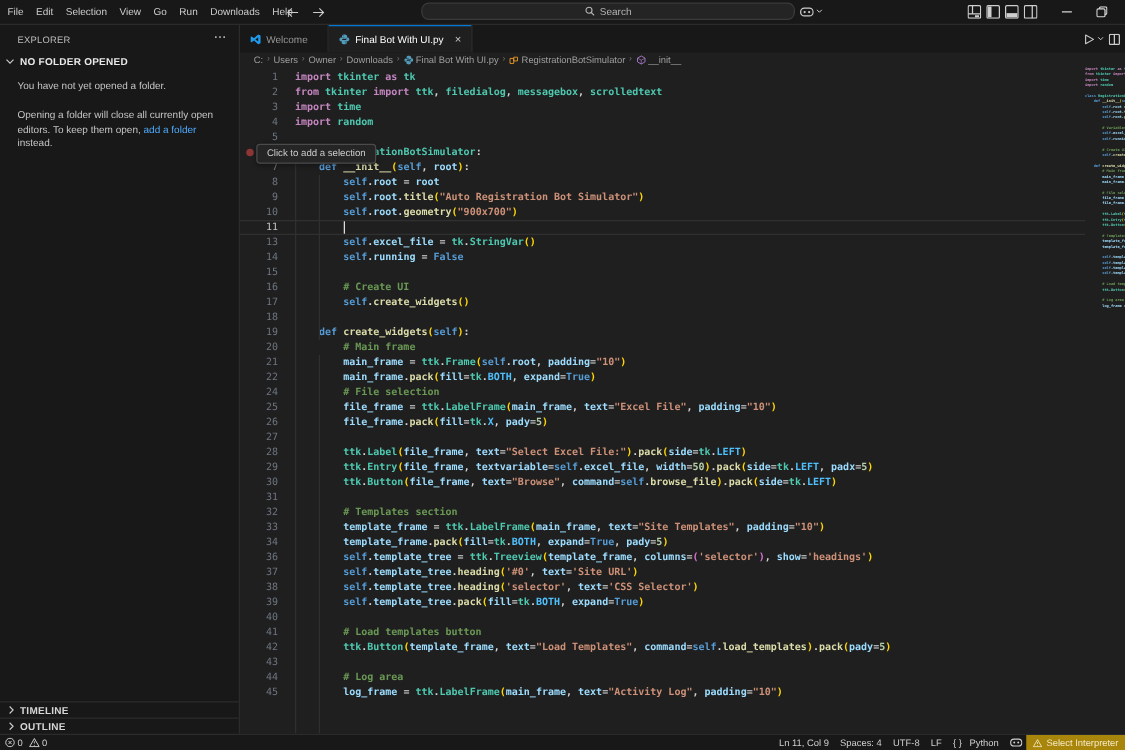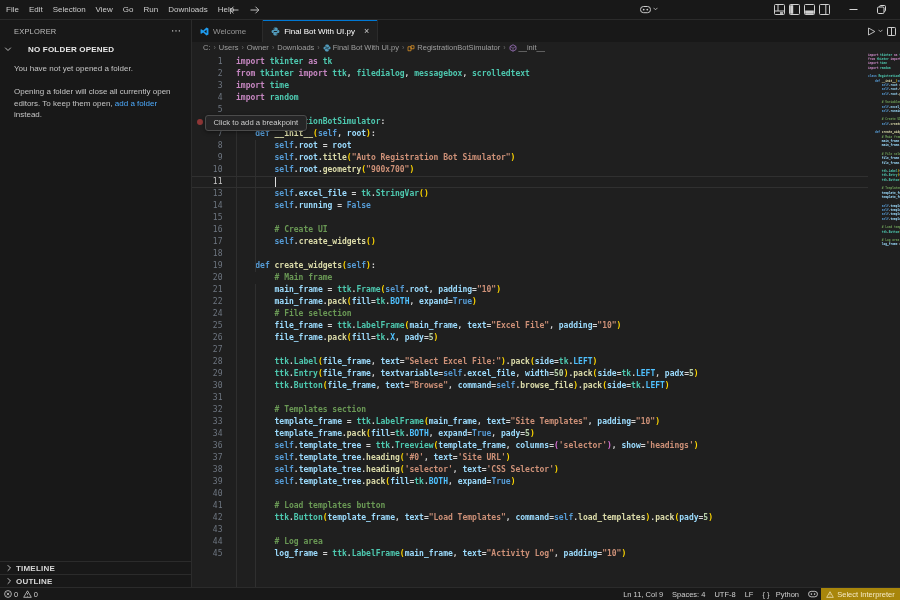--- a/index.html
+++ b/index.html
@@ -30,21 +30,21 @@
   
   .main { flex:1; display:flex; min-height:0; }
 
   
   .sidebar { width:192px; flex:none; background:#181818; border-right:1px solid #2b2b2b;
     position:relative; color:#c5c5c5; }
   .sb-header { height:22px; display:flex; align-items:center; justify-content:space-between;
     padding:0 10px 0 14px; }
   .sb-title { font-size:7.5px; color:#bdbdbd; letter-spacing:.2px; }
   .sb-dots { font-size:10px; color:#cccccc; line-height:8px; }
-  .sb-section-head { height:14px; display:flex; align-items:center; gap:16px; padding-left:4px; }
+  .sb-section-head { height:14px; display:flex; align-items:center; gap:4px; padding-left:4px; }
   .sb-section-label { font-size:8px; font-weight:bold; color:#e9e9e9; letter-spacing:.2px; }
   .sb-body { padding:8px 11px 0 14px; }
   .sb-text { font-size:8px; line-height:10px; color:#c5c5c5; }
   .open-folder-btn { margin-top:9px; width:166px; height:15px; background:#0078d4; color:#ffffff;
     border:none; border-radius:2px; font-size:8px; font-family:inherit; display:block; }
   .sb-para { margin-top:12px; font-size:8px; line-height:11.5px; color:#c5c5c5; }
   .sb-link { color:#4daafc; }
   .sb-bottom { position:absolute; left:0; right:0; bottom:0; }
   .sb-collapsed-row { height:13px; border-top:1px solid #2b2b2b; display:flex; align-items:center; gap:3px; padding-left:5px; }
   .sb-collapsed-label { font-size:8px; font-weight:bold; color:#d6d6d6; letter-spacing:.2px; }
@@ -111,20 +111,29 @@
       <span>
           <svg width="10" height="8" viewBox="0 0 10 8">
             <path d="M4.5 0.7 1.2 4l3.3 3.3M1.4 4H9.5" stroke="#cccccc" stroke-width="0.9" fill="none"></path>
           </svg>
         </span>
       <span>
           <svg width="10" height="8" viewBox="0 0 10 8">
             <path d="M5.5 0.7 8.8 4 5.5 7.3M8.6 4H0.5" stroke="#cccccc" stroke-width="0.9" fill="none"></path>
           </svg>
         </span>
+    </div>
+    <div class="cmd-center">
+      <span>
+          <svg width="8" height="8" viewBox="0 0 8 8">
+            <circle cx="3.2" cy="3.2" r="2.4" stroke="#b4b4b4" stroke-width="0.9" fill="none"></circle>
+            <path d="M5 5 7.3 7.3" stroke="#b4b4b4" stroke-width="0.9"></path>
+          </svg>
+        </span>
+      <span>Search</span>
     </div>
     <div class="copilot-btn">
       <svg width="11" height="9" viewBox="0 0 11 9">
           <rect x="0.5" y="1.5" width="10" height="6.2" rx="3" fill="none" stroke="#cccccc" stroke-width="1"></rect>
           <circle cx="3.7" cy="4.6" r="0.9" fill="#cccccc"></circle>
           <circle cx="7.3" cy="4.6" r="0.9" fill="#cccccc"></circle>
         </svg>
       <svg width="5" height="4" viewBox="0 0 5 4">
           <path d="M0.5 0.8 2.5 2.8 4.5 0.8" stroke="#cccccc" stroke-width="0.8" fill="none"></path>
         </svg>
@@ -323,21 +332,21 @@
             <div class="code-line"><span class="gn">39</span><span class="lt"><span style="color: rgb(212, 212, 212);">        </span><span style="color: rgb(86, 156, 214);">self</span><span style="color: rgb(212, 212, 212);">.</span><span style="color: rgb(156, 220, 254);">template_tree</span><span style="color: rgb(212, 212, 212);">.</span><span style="color: rgb(220, 220, 170);">pack</span><span style="color: rgb(255, 215, 0);">(</span><span style="color: rgb(156, 220, 254);">fill</span><span style="color: rgb(212, 212, 212);">=</span><span style="color: rgb(78, 201, 176);">tk</span><span style="color: rgb(212, 212, 212);">.</span><span style="color: rgb(79, 193, 255);">BOTH</span><span style="color: rgb(212, 212, 212);">, </span><span style="color: rgb(156, 220, 254);">expand</span><span style="color: rgb(212, 212, 212);">=</span><span style="color: rgb(86, 156, 214);">True</span><span style="color: rgb(255, 215, 0);">)</span></span></div>
             <div class="code-line"><span class="gn">40</span><span class="lt"></span></div>
             <div class="code-line"><span class="gn">41</span><span class="lt"><span style="color: rgb(212, 212, 212);">        </span><span style="color: rgb(106, 153, 85);"># Load templates button</span></span></div>
             <div class="code-line"><span class="gn">42</span><span class="lt"><span style="color: rgb(212, 212, 212);">        </span><span style="color: rgb(78, 201, 176);">ttk</span><span style="color: rgb(212, 212, 212);">.</span><span style="color: rgb(78, 201, 176);">Button</span><span style="color: rgb(255, 215, 0);">(</span><span style="color: rgb(156, 220, 254);">template_frame</span><span style="color: rgb(212, 212, 212);">, </span><span style="color: rgb(156, 220, 254);">text</span><span style="color: rgb(212, 212, 212);">=</span><span style="color: rgb(206, 145, 120);">"Load Templates"</span><span style="color: rgb(212, 212, 212);">, </span><span style="color: rgb(156, 220, 254);">command</span><span style="color: rgb(212, 212, 212);">=</span><span style="color: rgb(86, 156, 214);">self</span><span style="color: rgb(212, 212, 212);">.</span><span style="color: rgb(220, 220, 170);">load_templates</span><span style="color: rgb(255, 215, 0);">)</span><span style="color: rgb(212, 212, 212);">.</span><span style="color: rgb(220, 220, 170);">pack</span><span style="color: rgb(255, 215, 0);">(</span><span style="color: rgb(156, 220, 254);">pady</span><span style="color: rgb(212, 212, 212);">=</span><span style="color: rgb(181, 206, 168);">5</span><span style="color: rgb(255, 215, 0);">)</span></span></div>
             <div class="code-line"><span class="gn">43</span><span class="lt"></span></div>
             <div class="code-line"><span class="gn">44</span><span class="lt"><span style="color: rgb(212, 212, 212);">        </span><span style="color: rgb(106, 153, 85);"># Log area</span></span></div>
             <div class="code-line"><span class="gn">45</span><span class="lt"><span style="color: rgb(212, 212, 212);">        </span><span style="color: rgb(156, 220, 254);">log_frame</span><span style="color: rgb(212, 212, 212);"> = </span><span style="color: rgb(78, 201, 176);">ttk</span><span style="color: rgb(212, 212, 212);">.</span><span style="color: rgb(78, 201, 176);">LabelFrame</span><span style="color: rgb(255, 215, 0);">(</span><span style="color: rgb(156, 220, 254);">main_frame</span><span style="color: rgb(212, 212, 212);">, </span><span style="color: rgb(156, 220, 254);">text</span><span style="color: rgb(212, 212, 212);">=</span><span style="color: rgb(206, 145, 120);">"Activity Log"</span><span style="color: rgb(212, 212, 212);">, </span><span style="color: rgb(156, 220, 254);">padding</span><span style="color: rgb(212, 212, 212);">=</span><span style="color: rgb(206, 145, 120);">"10"</span><span style="color: rgb(255, 215, 0);">)</span></span></div>
           </div>
         <div class="cursor" style="left:82.5px; top:123.5px; height:10px;"></div>
         <div class="bp-dot" style="left:4.5px; top:65.5px;"></div>
-        <div class="bp-tooltip" style="left:13px; top:61.5px;">Click to add a breakpoint</div>
+        <div class="bp-tooltip" style="left:13px; top:61.5px;">Click to add a selection</div>
       </div>
 
       <div class="minimap">
         <div class="minimap-inner" id="minimap-lines"><div><span style="color: rgb(197, 134, 192);">import</span><span style="color: rgb(78, 201, 176);"> tkinter</span><span style="color: rgb(197, 134, 192);"> as</span><span style="color: rgb(78, 201, 176);"> tk</span></div><div><span style="color: rgb(197, 134, 192);">from</span><span style="color: rgb(78, 201, 176);"> tkinter</span><span style="color: rgb(197, 134, 192);"> import</span></div><div><span style="color: rgb(197, 134, 192);">import</span><span style="color: rgb(78, 201, 176);"> time</span></div><div><span style="color: rgb(197, 134, 192);">import</span><span style="color: rgb(78, 201, 176);"> random</span></div><div></div><div><span style="color: rgb(86, 156, 214);">class</span><span style="color: rgb(78, 201, 176);"> RegistrationBotSimulator</span></div><div><span style="color: rgb(212, 212, 212);">    </span><span style="color: rgb(86, 156, 214);">def</span><span style="color: rgb(220, 220, 170);"> __init__</span><span style="color: rgb(255, 215, 0);">(</span><span style="color: rgb(86, 156, 214);">self</span></div><div><span style="color: rgb(212, 212, 212);">        </span><span style="color: rgb(86, 156, 214);">self</span><span style="color: rgb(212, 212, 212);">.</span><span style="color: rgb(156, 220, 254);">root</span><span style="color: rgb(212, 212, 212);"> = </span></div><div><span style="color: rgb(212, 212, 212);">        </span><span style="color: rgb(86, 156, 214);">self</span><span style="color: rgb(212, 212, 212);">.</span><span style="color: rgb(156, 220, 254);">root</span><span style="color: rgb(212, 212, 212);">.</span><span style="color: rgb(220, 220, 170);">title</span></div><div><span style="color: rgb(212, 212, 212);">        </span><span style="color: rgb(86, 156, 214);">self</span><span style="color: rgb(212, 212, 212);">.</span><span style="color: rgb(156, 220, 254);">root</span><span style="color: rgb(212, 212, 212);">.</span><span style="color: rgb(220, 220, 170);">geometry</span></div><div></div><div><span style="color: rgb(212, 212, 212);">        </span><span style="color: rgb(106, 153, 85);"># Variables</span></div><div><span style="color: rgb(212, 212, 212);">        </span><span style="color: rgb(86, 156, 214);">self</span><span style="color: rgb(212, 212, 212);">.</span><span style="color: rgb(156, 220, 254);">excel_file</span></div><div><span style="color: rgb(212, 212, 212);">        </span><span style="color: rgb(86, 156, 214);">self</span><span style="color: rgb(212, 212, 212);">.</span><span style="color: rgb(156, 220, 254);">running</span></div><div></div><div><span style="color: rgb(212, 212, 212);">        </span><span style="color: rgb(106, 153, 85);"># Create UI</span></div><div><span style="color: rgb(212, 212, 212);">        </span><span style="color: rgb(86, 156, 214);">self</span><span style="color: rgb(212, 212, 212);">.</span><span style="color: rgb(220, 220, 170);">create_widgets</span></div><div></div><div><span style="color: rgb(212, 212, 212);">    </span><span style="color: rgb(86, 156, 214);">def</span><span style="color: rgb(220, 220, 170);"> create_widgets</span></div><div><span style="color: rgb(212, 212, 212);">        </span><span style="color: rgb(106, 153, 85);"># Main frame</span></div><div><span style="color: rgb(212, 212, 212);">        </span><span style="color: rgb(156, 220, 254);">main_frame</span><span style="color: rgb(212, 212, 212);"> = </span></div><div><span style="color: rgb(212, 212, 212);">        </span><span style="color: rgb(156, 220, 254);">main_frame</span><span style="color: rgb(212, 212, 212);">.</span></div><div></div><div><span style="color: rgb(212, 212, 212);">        </span><span style="color: rgb(106, 153, 85);"># File selection</span></div><div><span style="color: rgb(212, 212, 212);">        </span><span style="color: rgb(156, 220, 254);">file_frame</span><span style="color: rgb(212, 212, 212);"> = </span></div><div><span style="color: rgb(212, 212, 212);">        </span><span style="color: rgb(156, 220, 254);">file_frame</span><span style="color: rgb(212, 212, 212);">.</span></div><div></div><div><span style="color: rgb(212, 212, 212);">        </span><span style="color: rgb(78, 201, 176);">ttk</span><span style="color: rgb(212, 212, 212);">.</span><span style="color: rgb(78, 201, 176);">Label</span><span style="color: rgb(255, 215, 0);">(</span><span style="color: rgb(156, 220, 254);">file_frame</span></div><div><span style="color: rgb(212, 212, 212);">        </span><span style="color: rgb(78, 201, 176);">ttk</span><span style="color: rgb(212, 212, 212);">.</span><span style="color: rgb(78, 201, 176);">Entry</span><span style="color: rgb(255, 215, 0);">(</span><span style="color: rgb(156, 220, 254);">file_frame</span></div><div><span style="color: rgb(212, 212, 212);">        </span><span style="color: rgb(78, 201, 176);">ttk</span><span style="color: rgb(212, 212, 212);">.</span><span style="color: rgb(78, 201, 176);">Button</span><span style="color: rgb(255, 215, 0);">(</span></div><div></div><div><span style="color: rgb(212, 212, 212);">        </span><span style="color: rgb(106, 153, 85);"># Templates section</span></div><div><span style="color: rgb(212, 212, 212);">        </span><span style="color: rgb(156, 220, 254);">template_frame</span></div><div><span style="color: rgb(212, 212, 212);">        </span><span style="color: rgb(156, 220, 254);">template_frame</span></div><div></div><div><span style="color: rgb(212, 212, 212);">        </span><span style="color: rgb(86, 156, 214);">self</span><span style="color: rgb(212, 212, 212);">.</span><span style="color: rgb(156, 220, 254);">template_tree</span></div><div><span style="color: rgb(212, 212, 212);">        </span><span style="color: rgb(86, 156, 214);">self</span><span style="color: rgb(212, 212, 212);">.</span><span style="color: rgb(156, 220, 254);">template_tree</span></div><div><span style="color: rgb(212, 212, 212);">        </span><span style="color: rgb(86, 156, 214);">self</span><span style="color: rgb(212, 212, 212);">.</span><span style="color: rgb(156, 220, 254);">template_tree</span></div><div><span style="color: rgb(212, 212, 212);">        </span><span style="color: rgb(86, 156, 214);">self</span><span style="color: rgb(212, 212, 212);">.</span><span style="color: rgb(156, 220, 254);">template_tree</span></div><div></div><div><span style="color: rgb(212, 212, 212);">        </span><span style="color: rgb(106, 153, 85);"># Load templates button</span></div><div><span style="color: rgb(212, 212, 212);">        </span><span style="color: rgb(78, 201, 176);">ttk</span><span style="color: rgb(212, 212, 212);">.</span><span style="color: rgb(78, 201, 176);">Button</span><span style="color: rgb(255, 215, 0);">(</span></div><div></div><div><span style="color: rgb(212, 212, 212);">        </span><span style="color: rgb(106, 153, 85);"># Log area</span></div><div><span style="color: rgb(212, 212, 212);">        </span><span style="color: rgb(156, 220, 254);">log_frame</span><span style="color: rgb(212, 212, 212);"> = </span></div></div>
       </div>
     </div>
   </div>
 
   <div class="statusbar">
     <div class="st-left">

